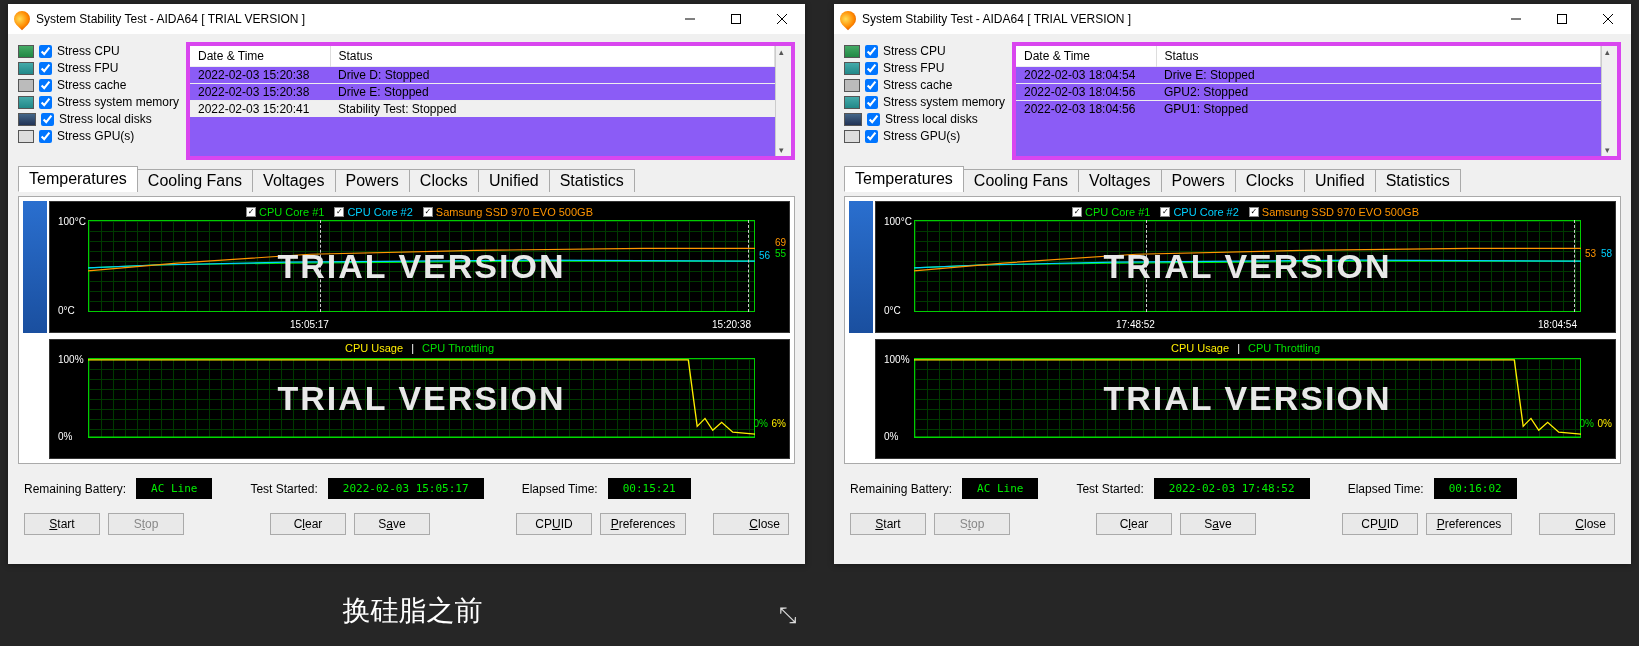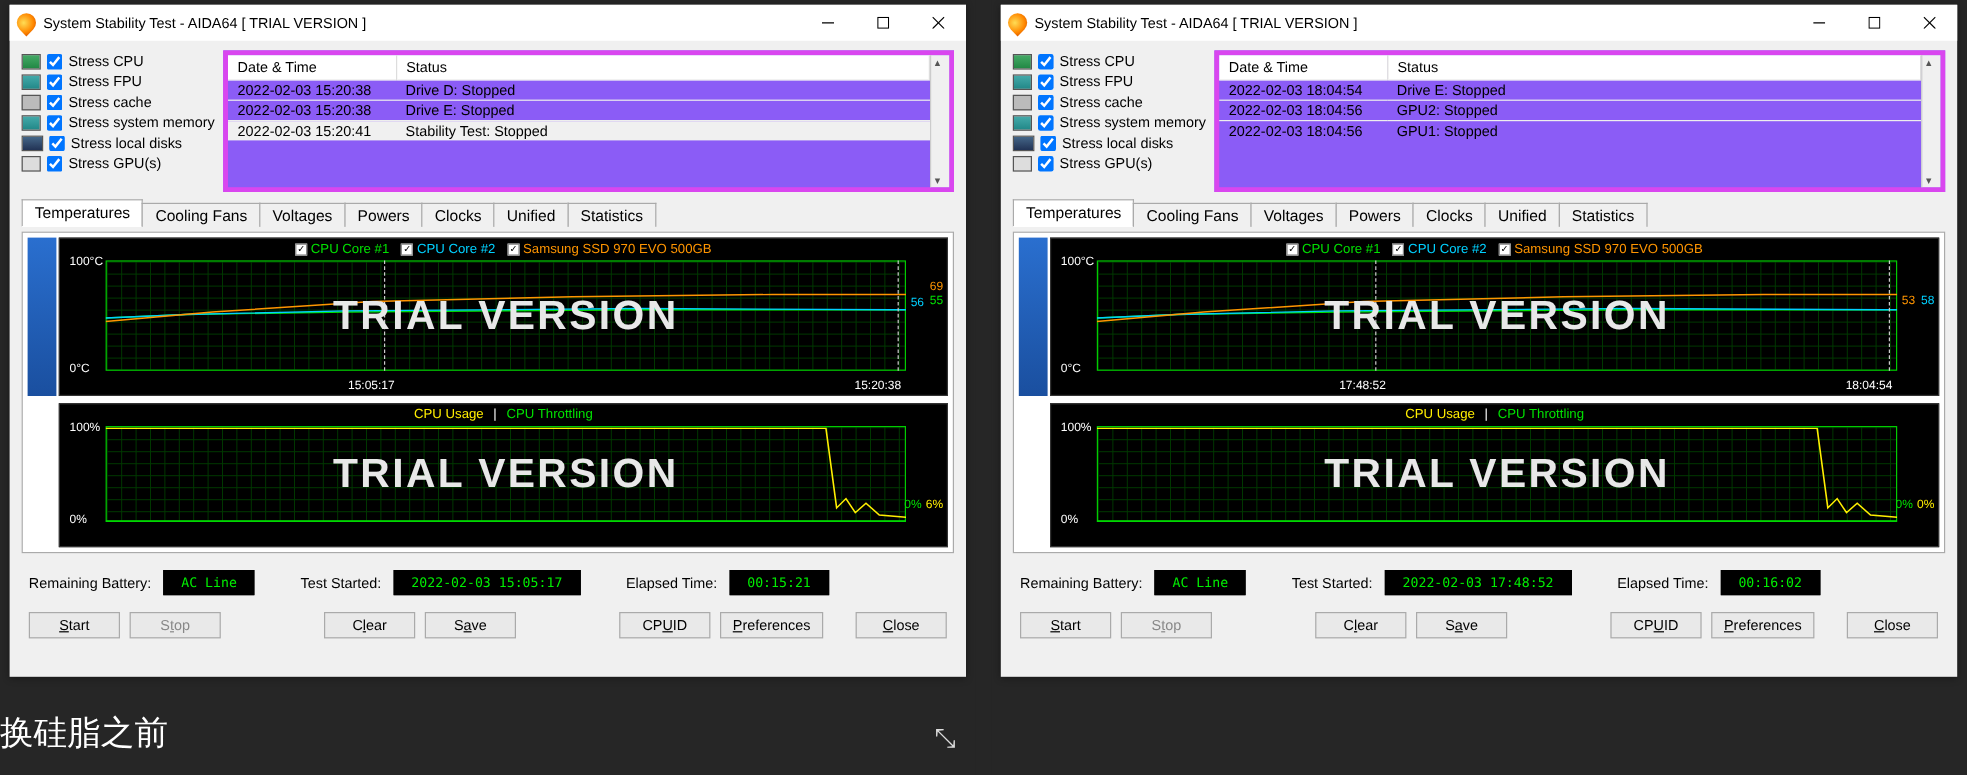--- a/index.html
+++ b/index.html
@@ -32,21 +32,21 @@
   .log{flex:1;border:4px solid #d946ef;background:#8b5cf6;font-size:12px;position:relative;}
   .log table{width:calc(100% - 16px);border-collapse:collapse;}
   .log th{text-align:left;font-weight:400;padding:3px 8px;border-right:1px solid #ddd;background:#fff;}
   .log th:first-child{width:140px;}
   .log td{padding:1px 8px;border-top:1px solid #eee;}
   .log tr.last td{background:#f0f0f0;}
   .log .sb{position:absolute;right:0;top:0;bottom:0;width:16px;background:#f0f0f0;border-left:1px solid #ccc;}
   .log .sb::before{content:"▴";position:absolute;top:1px;left:3px;font-size:9px;color:#555;}
   .log .sb::after{content:"▾";position:absolute;bottom:1px;left:3px;font-size:9px;color:#555;}
 
-  .tabs{display:flex;font-size:13px;align-items:flex-end;margin-bottom:-1px;position:relative;z-index:2;}
+  .tabs{display:flex;font-size:16px;align-items:flex-end;margin-bottom:-1px;position:relative;z-index:2;}
   .tab{padding:3px 10px;border:1px solid #aaa;background:#f0f0f0;border-bottom:none;margin-right:-1px;}
   .tab.inactive{background:#f0f0f0;position:relative;top:1px;padding-top:2px;padding-bottom:2px;}
   .tab.active{background:#fff;border-bottom:1px solid #fff;margin-bottom:-1px;}
 
   .graphwrap{border:1px solid #aaa;background:#fff;padding:4px 4px 4px 4px;display:flex;flex-direction:column;gap:6px;}
   .bluestrip{width:24px;background:linear-gradient(#2a6fcf,#1a4f9f);height:132px;position:absolute;left:4px;top:4px;}
   .graphwrap{position:relative;}
   .chart{background:#000;position:relative;border:1px solid #333;}
   .chart.temp{height:132px;margin-left:26px;}
   .chart.usage{height:120px;margin-left:26px;}
@@ -62,23 +62,23 @@
 
   .status{display:flex;align-items:center;gap:10px;font-size:12px;padding:8px 6px 2px 6px;}
   .status .val{background:#000;color:#0e0;padding:3px 14px;font-family:Consolas,monospace;font-size:11px;border:1px solid #000;}
   .status .gap{flex:0 0 18px;}
 
   .btns{display:flex;gap:8px;padding:6px;}
   .btn{height:22px;font-size:12px;background:#e9e9e9;border:1px solid #aaa;padding:0 8px;width:76px;}
   .btn u{text-decoration:underline;}
   .btn:disabled{color:#888;}
   .btns .sp{flex:1;}
-  .btns .close{width:76px;}
-
-  .caption{position:absolute;left:0;right:0;bottom:16px;text-align:left;color:#fff;font-size:28px;font-family:"Microsoft YaHei","PingFang SC",sans-serif;}
+  .btns .close{width:76px;text-align:right;}
+
+  .caption{position:absolute;left:12px;right:0;bottom:16px;text-align:center;color:#fff;font-size:28px;font-family:"Microsoft YaHei","PingFang SC",sans-serif;}
   .expand{position:absolute;right:16px;bottom:18px;color:#ddd;font-size:22px;transform:rotate(90deg);}
 
   svg.plot{position:absolute;left:38px;right:34px;top:18px;bottom:20px;width:calc(100% - 72px);height:calc(100% - 38px);}
 </style>
 </head>
 <body>
 
 <div class="pane left" id="pane-left">
   <div class="win">
     <div class="titlebar">

